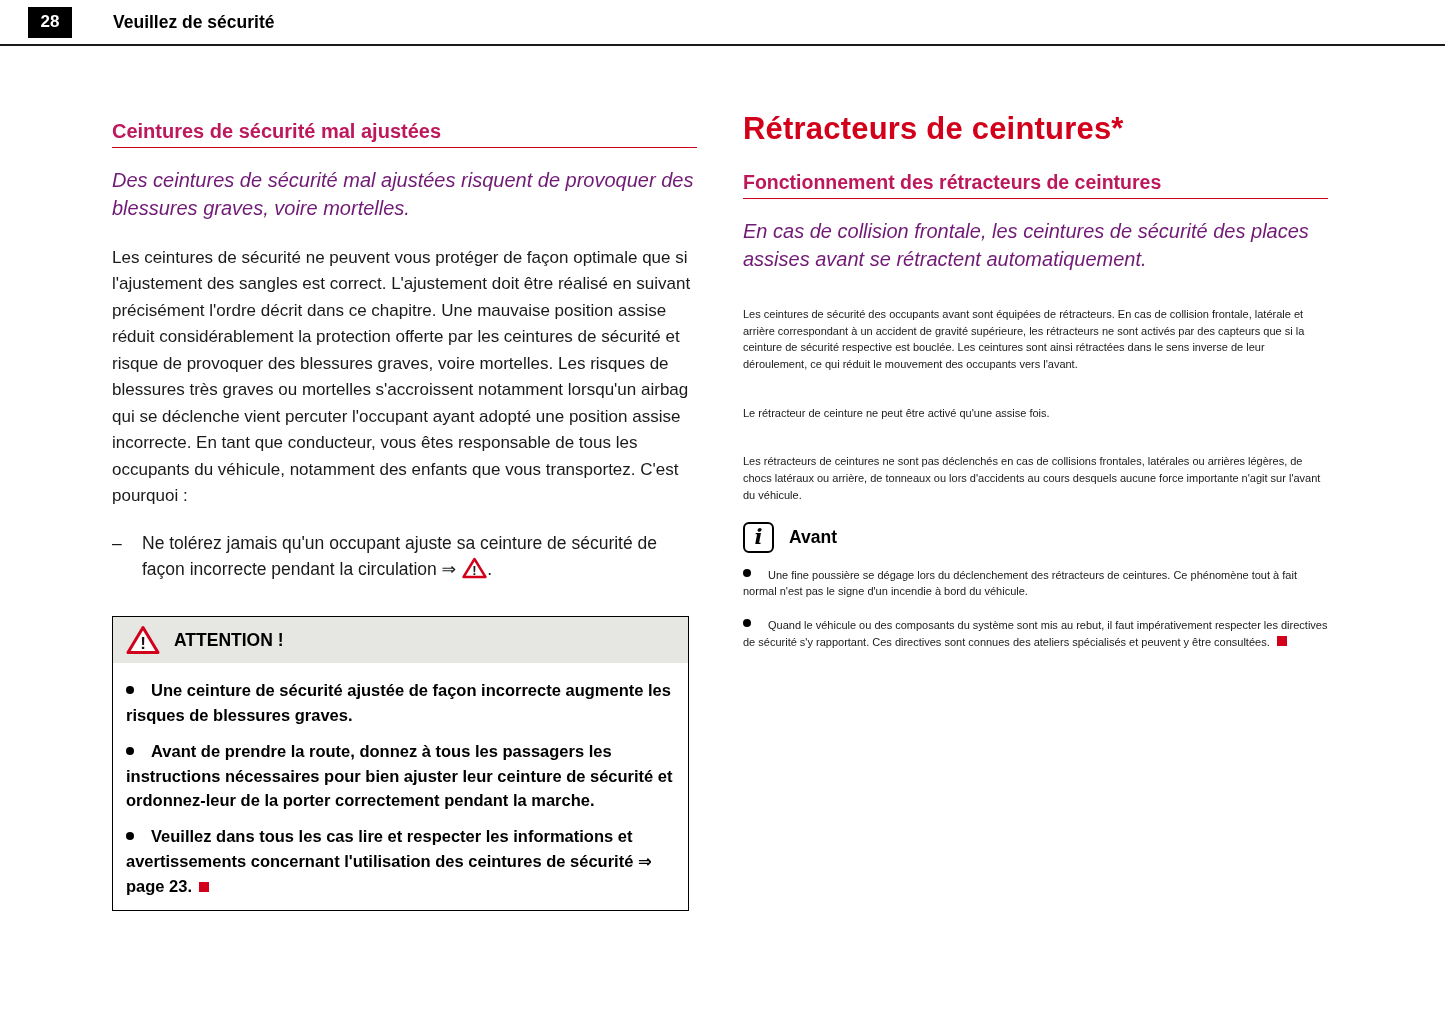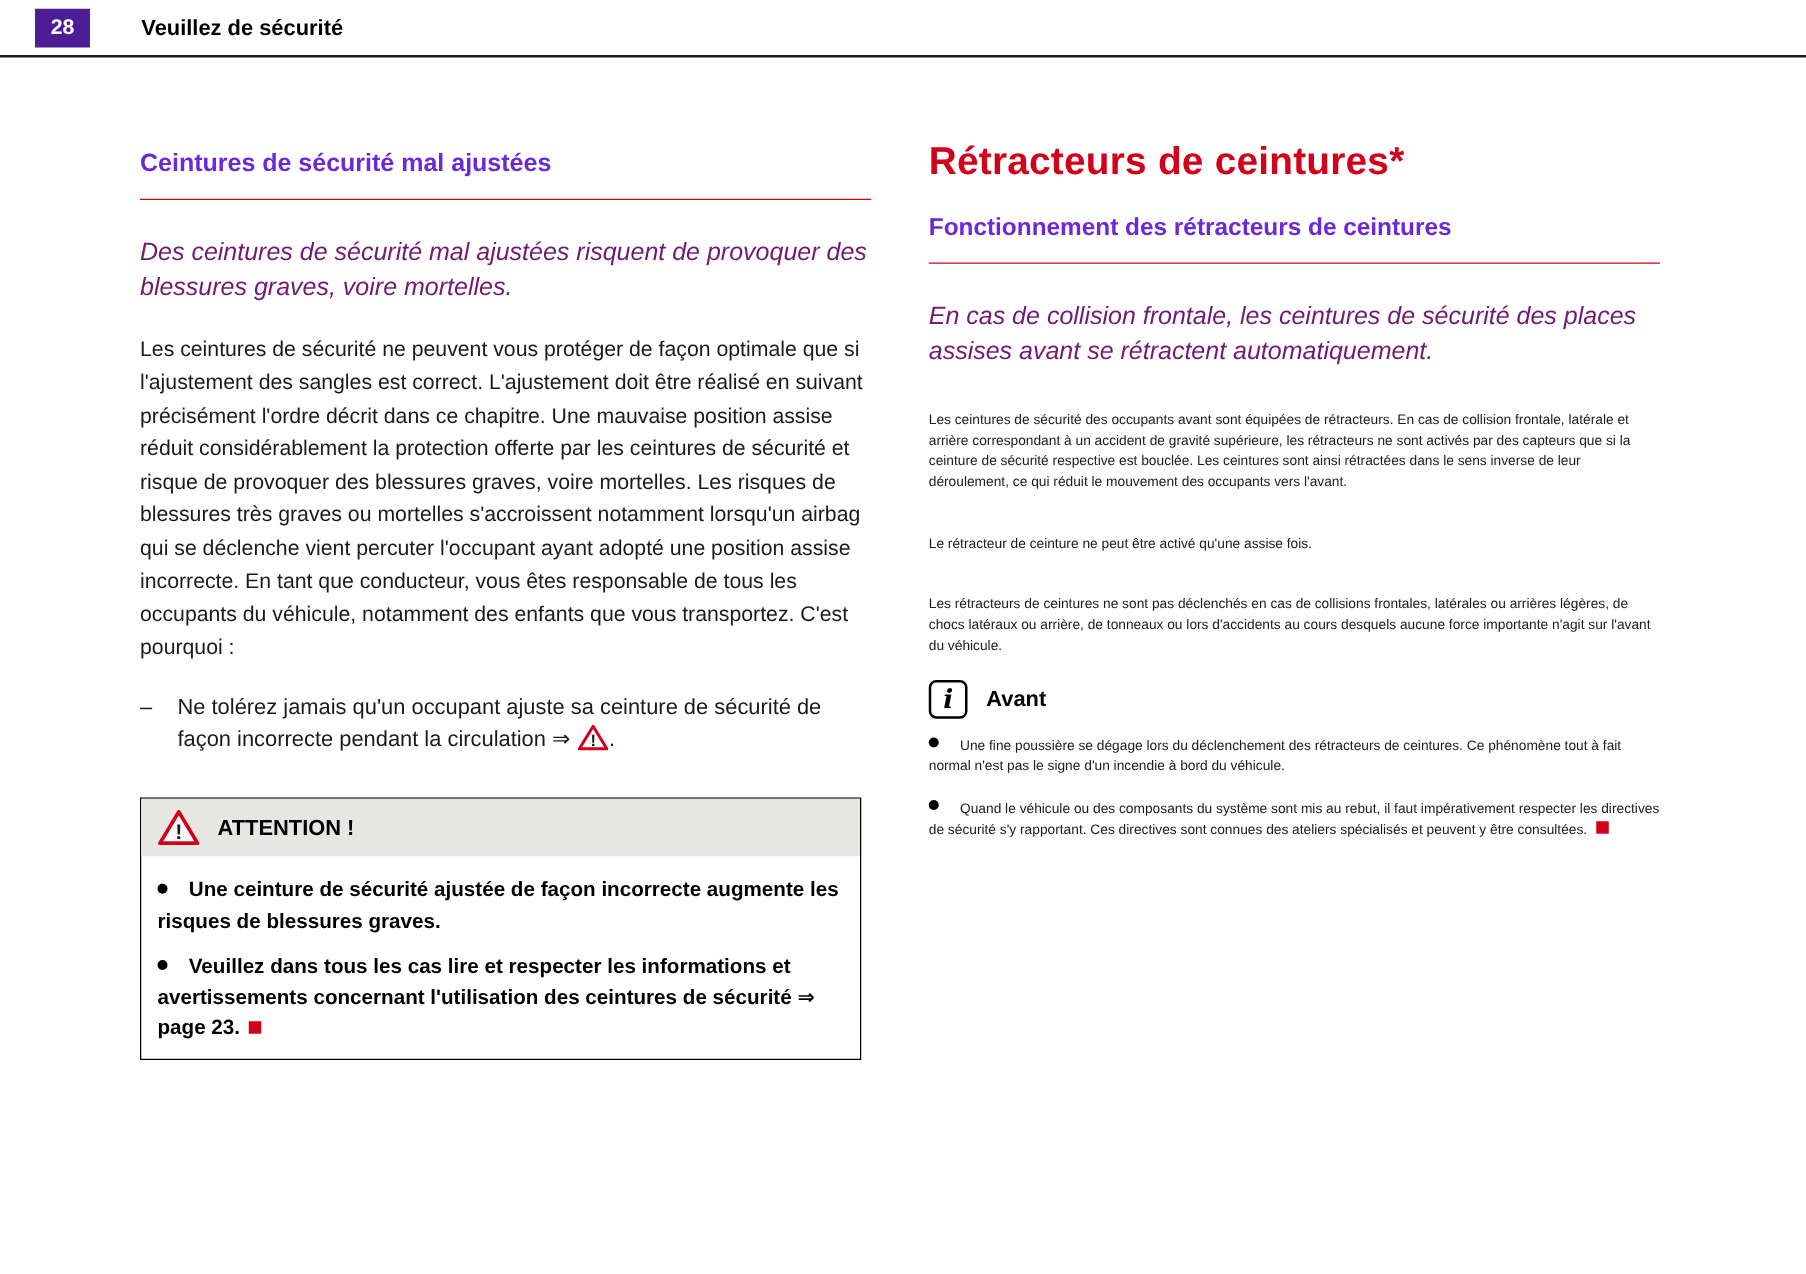--- a/index.html
+++ b/index.html
@@ -7,42 +7,42 @@
   body {
     width:1445px; height:1019px;
     font-family:"Liberation Sans","DejaVu Sans",sans-serif;
     color:#1a1a1a; position:relative; overflow:hidden;
   }
   .page-header {
     display:flex; align-items:center;
     height:44px;
   }
   .page-num-box {
-    background:#4c1d95; color:#ffffff;
+    background:#000000; color:#ffffff;
     width:44px; height:31px; margin-left:28px;
     display:flex; align-items:center; justify-content:center;
     font-weight:bold; font-size:17px;
   }
   .header-title {
     margin-left:41px; font-weight:bold; font-size:17.5px; color:#000;
   }
   .header-rule { border-bottom:2px solid #1a1a1a; width:100%; }
   .columns {
     display:flex; margin:0 117px 0 112px; gap:46px; padding-top:66px;
   }
   .col { flex:1; min-width:0; }
 
   .red-main {
     color:#d2001a; font-size:31px; font-weight:bold; line-height:1.1;
     margin-bottom:25px; letter-spacing:0.2px;
   }
   .red-sub {
-    color:#6d28d9; font-size:19.5px; font-weight:bold;
-    padding-bottom:16px; border-bottom:1.5px solid #d2001a;
-    margin-bottom:28px;
+    color:#be185d; font-size:19.5px; font-weight:bold;
+    padding-bottom:4px; border-bottom:1.5px solid #d2001a;
+    margin-bottom:18px;
   }
   .left .red-sub { font-size:20px; margin-top:8px; }
 
   .lead {
     font-style:italic; font-size:20px; line-height:1.42;
     color:#701a75; margin-bottom:22px;
   }
   .body-text {
     font-size:17px; line-height:1.56; margin-bottom:20px;
   }
@@ -121,20 +121,21 @@
     <div class="warning-box">
       <div class="warning-box-header">
         <svg width="34" height="30" viewBox="0 0 34 30">
             <path d="M17 2.5 L32 27.5 L2 27.5 Z" fill="#ffffff" stroke="#d2001a" stroke-width="3" stroke-linejoin="round"></path>
             <text x="17" y="24" text-anchor="middle" font-size="17" font-weight="bold" fill="#1a1a1a" font-family="Liberation Sans, DejaVu Sans, sans-serif">!</text>
           </svg>
         <span class="warning-box-title">ATTENTION !</span>
       </div>
       <div class="warning-box-body">
         <p class="w-item"><span class="dot"></span><span>Une ceinture de sécurité ajustée de façon incorrecte augmente les risques de blessures graves.</span></p>
+        <p class="w-item"><span class="dot"></span><span>Avant de prendre la route, donnez à tous les passagers les instructions nécessaires pour bien ajuster leur ceinture de sécurité et ordonnez-leur de la porter correctement pendant la marche.</span></p>
         <p class="w-item"><span class="dot"></span><span>Veuillez dans tous les cas lire et respecter les informations et avertissements concernant l'utilisation des ceintures de sécurité ⇒ page 23.</span><span class="red-square"></span></p>
       </div>
     </div>
   </section>
 
   <section class="col right">
     <h1 class="red-main">Rétracteurs de ceintures*</h1>
 
     <h2 class="red-sub">Fonctionnement des rétracteurs de ceintures</h2>
 

